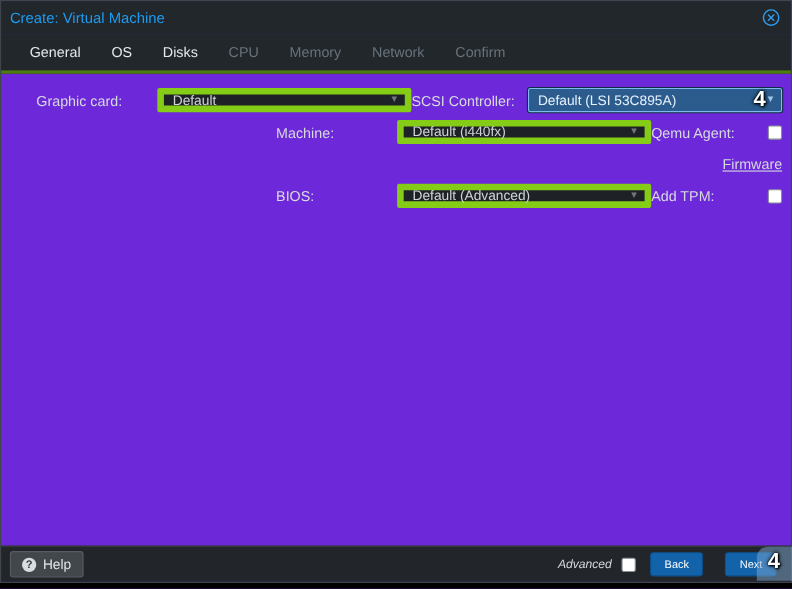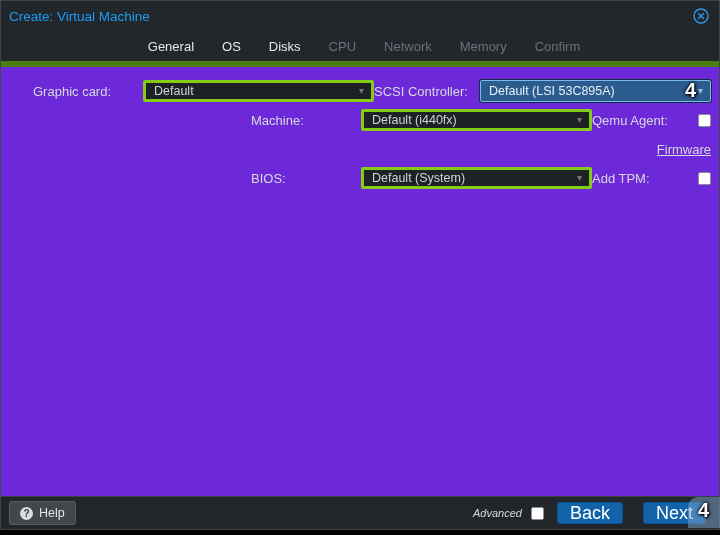--- a/index.html
+++ b/index.html
@@ -11,34 +11,34 @@
 
   
   .titlebar { height:30px; flex:0 0 30px; display:flex; align-items:center;
               padding:0 10px 0 8px; background:#22272b; }
   .title { color:#1d9bf0; font-size:13.5px; }
   .close-btn { margin-left:auto; width:16px; height:16px; cursor:pointer;
                display:flex; align-items:center; justify-content:center; }
 
   
   .tabbar { height:36px; flex:0 0 36px; display:flex; align-items:center;
-            padding-left:16px; background:#22272b; border-bottom:6px solid #4d7c0f;justify-content:center; }
+            padding-left:16px; background:#22272b; border-bottom:3px solid #4d7c0f; }
   .tab { font-size:13px; color:#e4e8eb; padding:5px 10px; margin-right:8px;
          border-radius:2px; cursor:pointer; }
   .tab.active { background:#0b78e4; color:#fff; }
   .tab.disabled { color:#68727c; cursor:default; }
 
   
   .form { flex:1 1 auto; padding:13px 8px 0 8px; }
   .row { display:flex; align-items:center; margin-bottom:7px; height:22px;justify-content:flex-end; }
   .lbl { width:110px; flex:0 0 110px; font-size:13px; color:#d6dade; }
   .lbl-r { width:106px; flex:0 0 106px; font-size:13px; color:#d6dade; }
   .field { width:231px; flex:0 0 231px; height:22px; display:flex; align-items:center;
            justify-content:space-between; padding:0 7px 0 8px;
-           background:#1e2226; border:3px solid #84cc16; border-radius:2px;
+           background:#1e2226; border:6px solid #84cc16; border-radius:2px;
            color:#cfd4d9; font-size:12.5px; cursor:pointer; }
   .chev { color:#6f7983; font-size:10px; line-height:1; }
   .field.focused { background:#2b5c8d; border:1px solid #7db8ef; color:#e6f0fa;
                    box-shadow:0 0 0 1px #122c44; }
   .field.focused .chev { color:#9dc4e8; }
   .section-lbl { font-size:13px; color:#d6dade; height:22px; display:flex; align-items:center;text-decoration:underline; }
   .checkbox { width:13px; height:13px; background:#fff; border:1px solid #898f95;
               border-radius:2px; cursor:pointer; }
 
   
@@ -46,21 +46,21 @@
             background:#22262a; border-top:1px solid #3c4147; padding:0 13px 0 8px; }
   .help-btn { display:flex; align-items:center; gap:6px; height:24px; padding:0 10px;
               background:#42474c; border:1px solid #585d63; border-radius:3px;
               color:#e2e6e9; font-size:12.5px; cursor:pointer; }
   .help-ico { width:13px; height:13px; border-radius:50%; background:#d8dde2;
               color:#33383d; font-size:10px; font-weight:bold; line-height:13px;
               text-align:center; }
   .foot-right { margin-left:auto; display:flex; align-items:center; }
   .adv-lbl { font-size:11px; color:#d6dade; margin-right:9px;font-style:italic; }
   .btn { height:22px; padding:0 12px; background:#1263aa; border:1px solid #0d5290;
-         border-radius:3px; color:#fff; font-size:18px; display:flex;
+         border-radius:3px; color:#fff; font-size:10px; display:flex;
          align-items:center; cursor:pointer; }
   .btn.back { margin-left:13px; }
   .btn.next { margin-left:20px;text-align:right; }
 
   
   .badge { position:absolute; font-size:20px; font-weight:bold; color:#fff;
            text-shadow:0 0 2px #000, 0 0 4px #000, 1px 1px 2px #000; z-index:10; }
   .badge-scsi { left:685px; top:79px; }
   .badge-next { left:698px; top:499px; }
   .hint-glow { position:absolute; left:688px; top:497px; width:32px; height:31px;
@@ -80,22 +80,22 @@
         <line x1="10.8" y1="5.2" x2="5.2" y2="10.8" stroke="#2e9df0" stroke-width="1.3"></line>
       </svg>
     </span>
   </div>
 
   <div class="tabbar">
     <span class="tab">General</span>
     <span class="tab">OS</span>
     <span class="tab">Disks</span>
     <span class="tab disabled">CPU</span>
+    <span class="tab disabled">Memory</span>
     <span class="tab disabled">Network</span>
-    <span class="tab disabled">Memory</span>
     <span class="tab disabled">Confirm</span>
   </div>
 
   <div class="form">
 
     <div class="row">
       <span class="lbl">Graphic card:</span>
       <div class="field">
         <span>Default</span>
         <span class="chev">▾</span>
@@ -117,21 +117,21 @@
       <div class="checkbox"></div>
     </div>
 
     <div class="row">
       <span class="section-lbl">Firmware</span>
     </div>
 
     <div class="row">
       <span class="lbl">BIOS:</span>
       <div class="field">
-        <span>Default (System)</span>
+        <span>Default (Advanced)</span>
         <span class="chev">▾</span>
       </div>
       <span class="lbl-r">Add TPM:</span>
       <div class="checkbox"></div>
     </div>
 
   </div>
 
   <div class="footer">
     <div class="help-btn">

